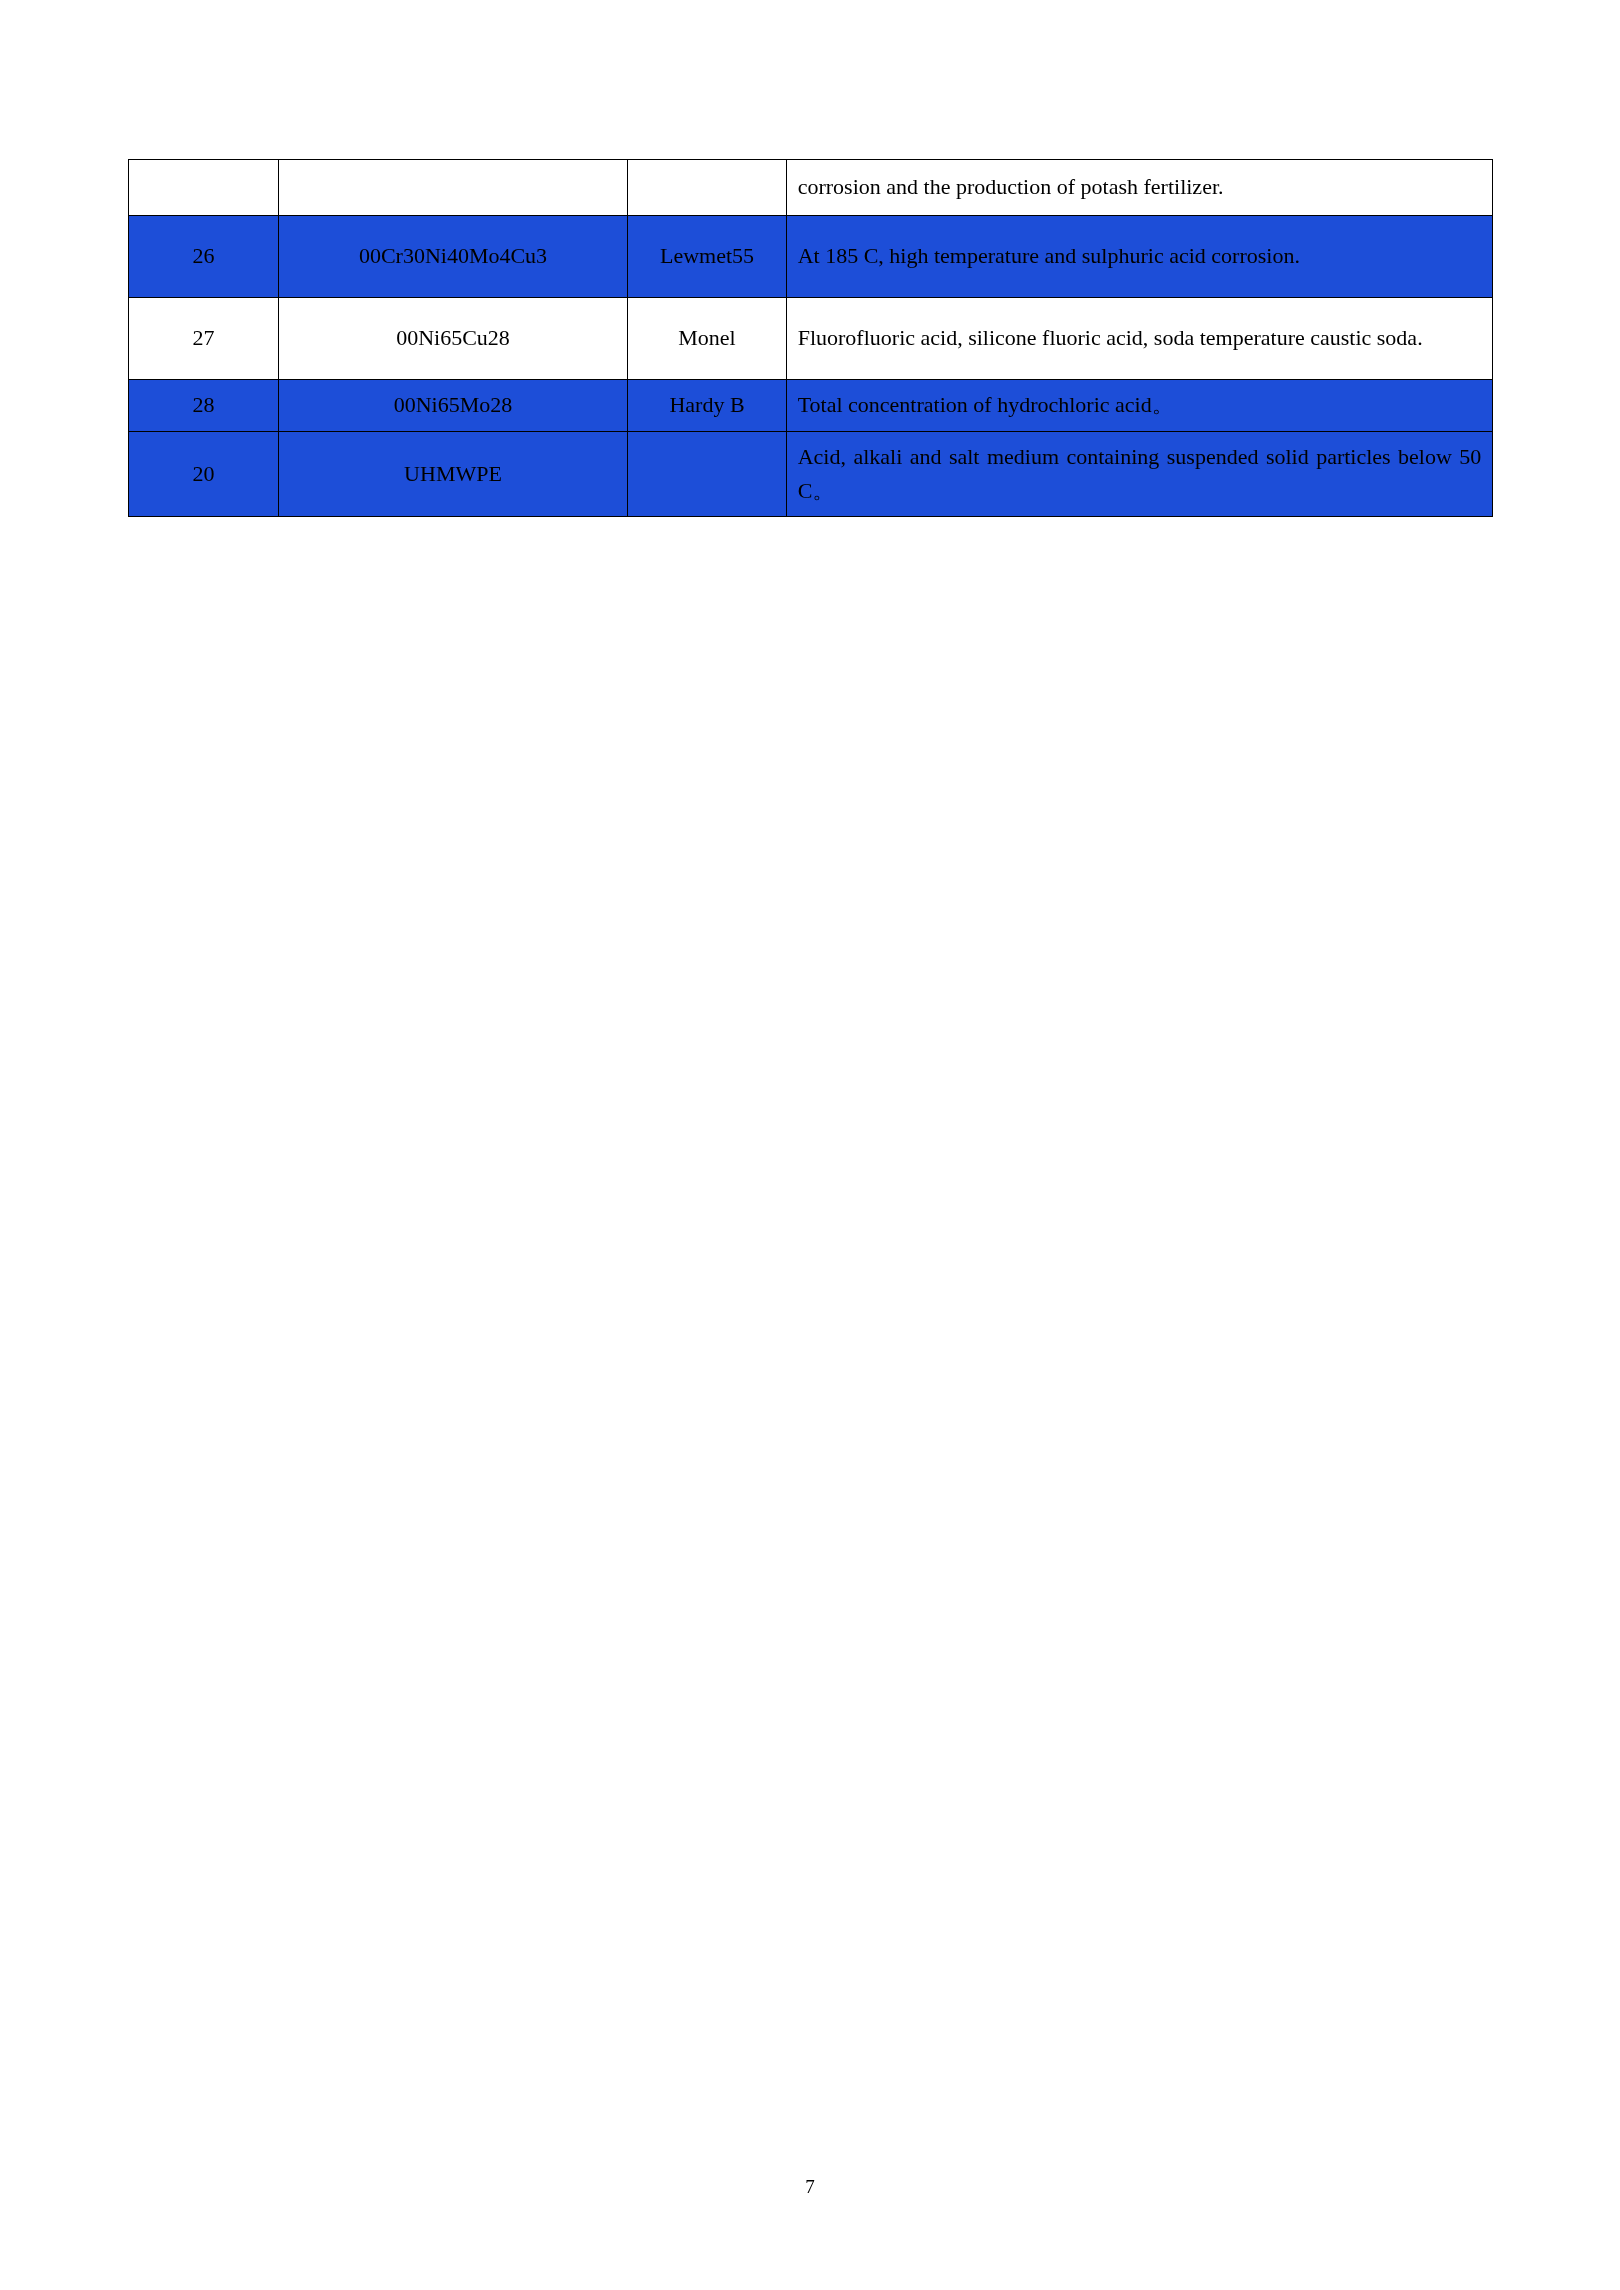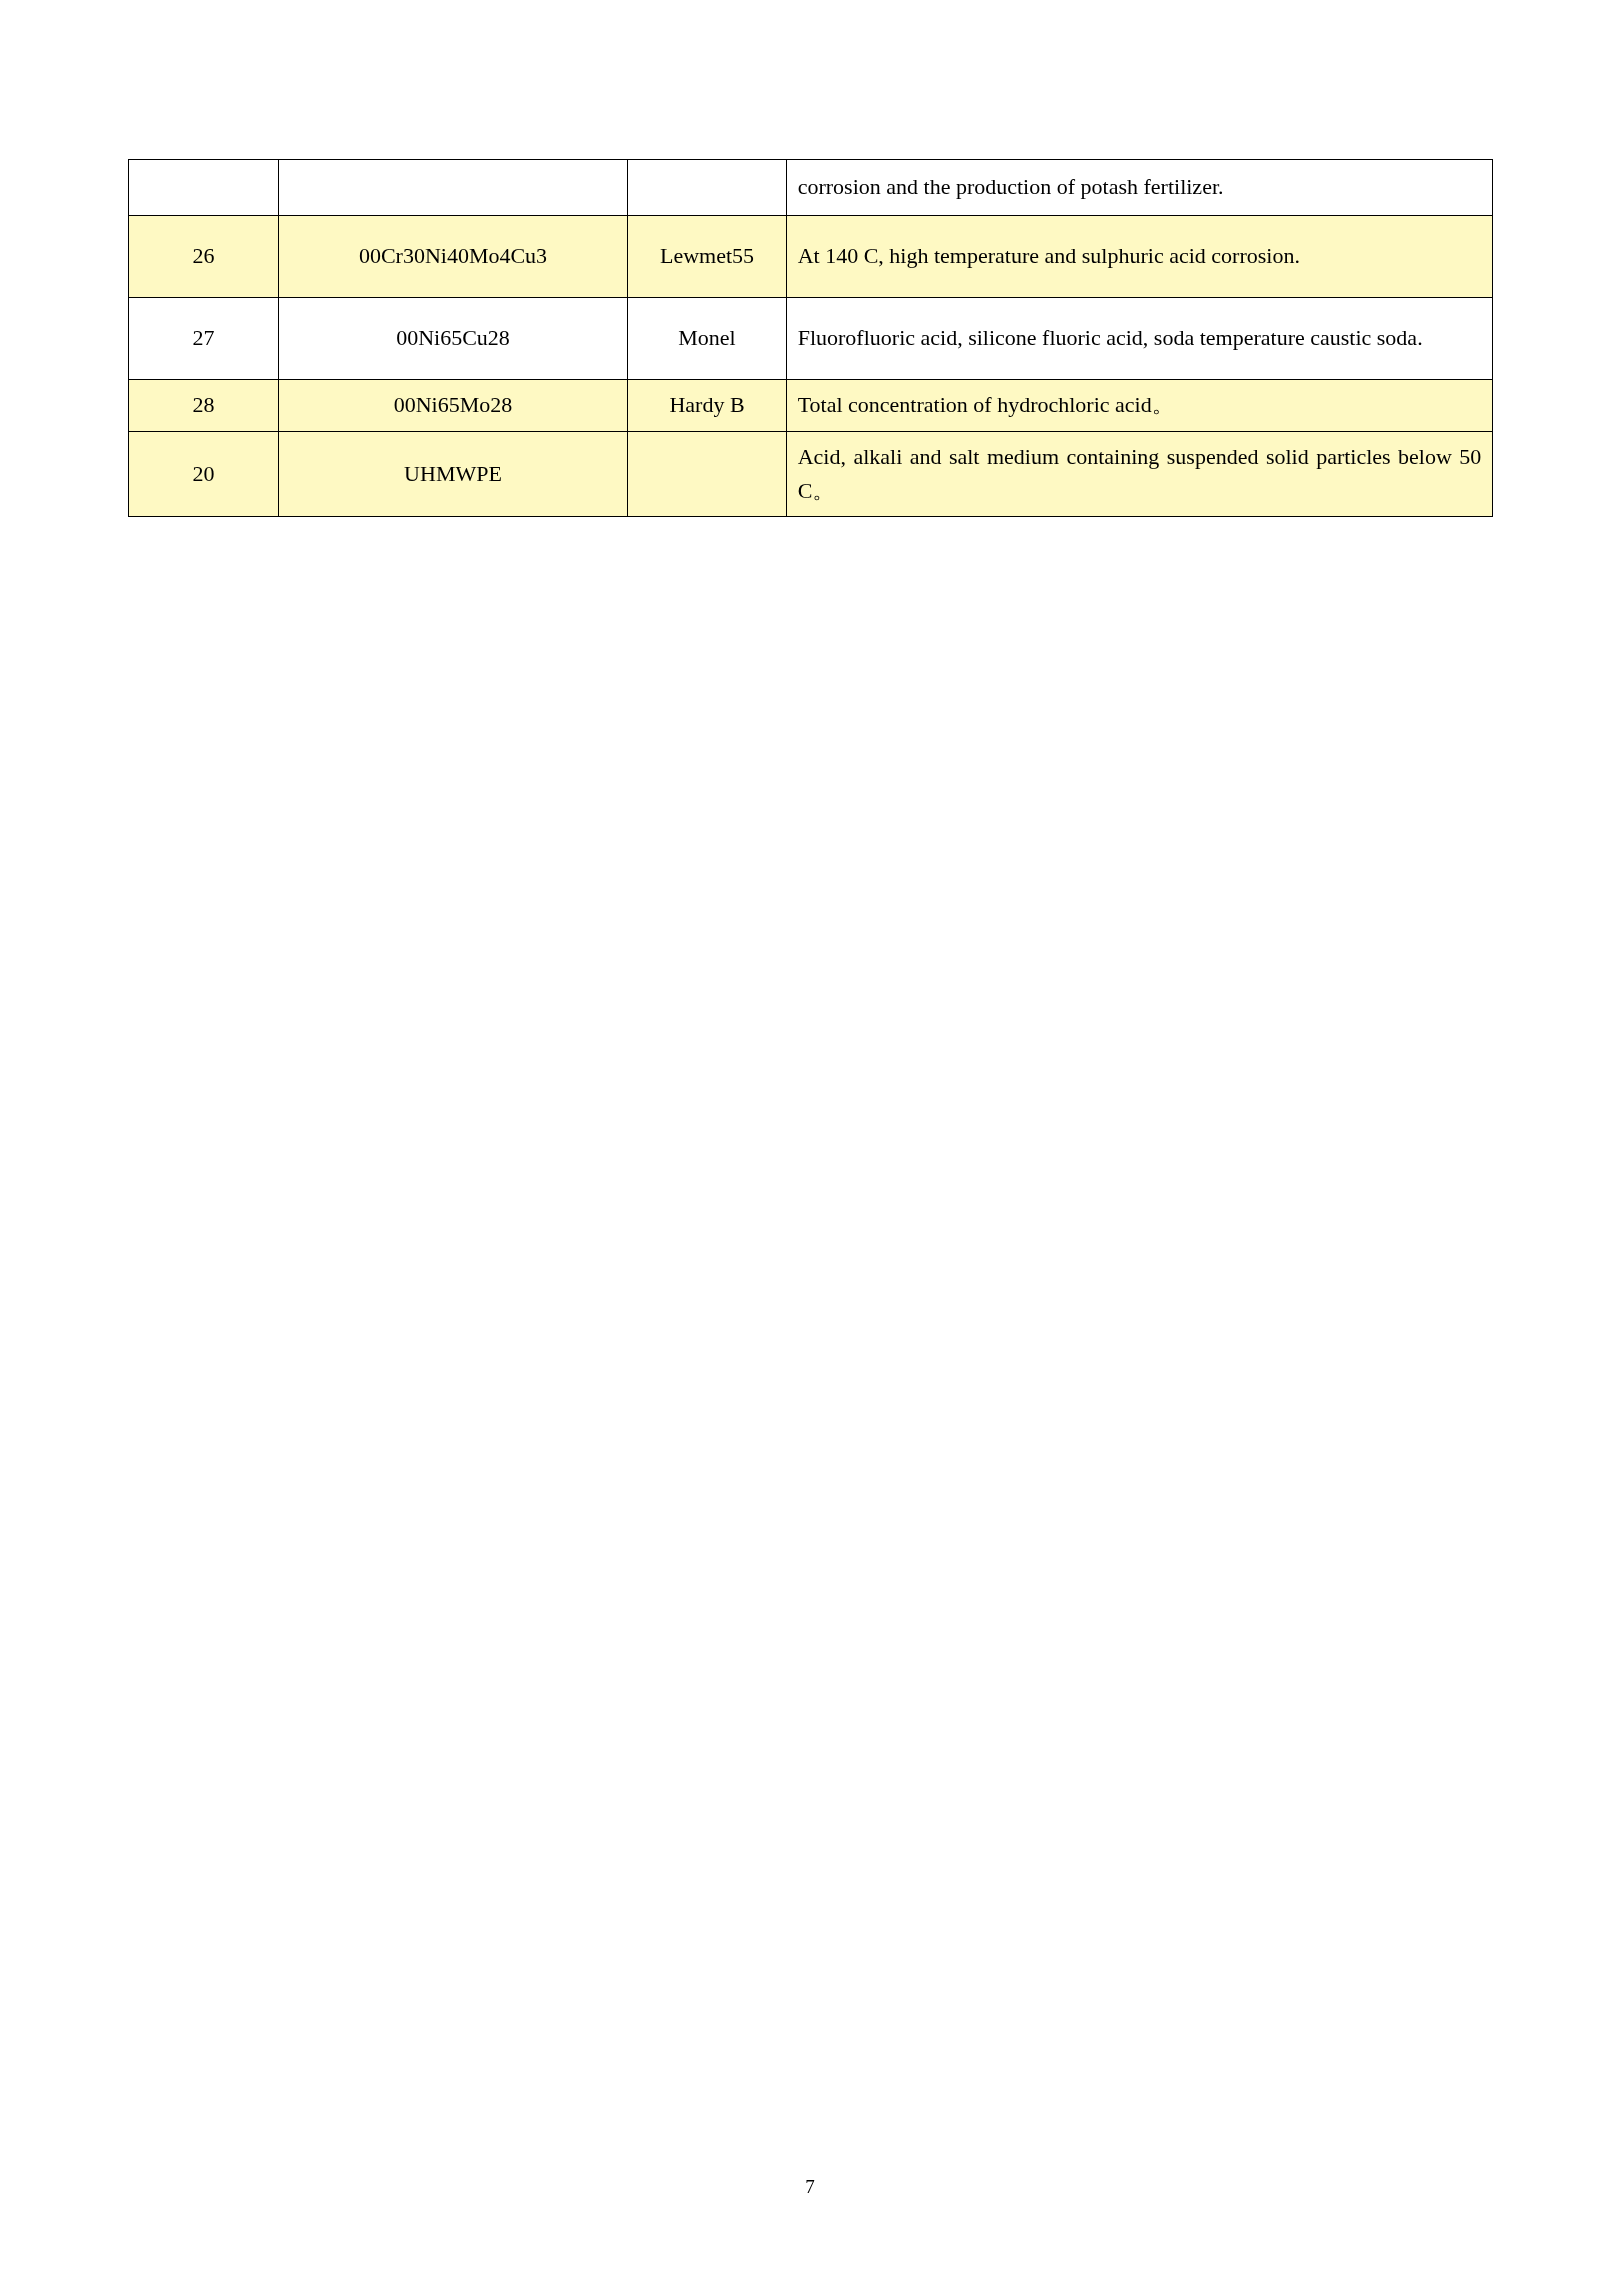--- a/index.html
+++ b/index.html
@@ -48,21 +48,21 @@
   td.num, td.mat, td.code {
     text-align: center;
   }
   td.desc {
     text-align: justify;
     text-align-last: left;
     padding-left: 12.5px;
     padding-right: 12.5px;
   }
   tr.shaded td {
-    background: #fef9c3;
+    background: #1d4ed8;
   }
   tr.plain td {
     background: #ffffff;
   }
   .r-first td { height: 56px; padding-top: 5.4px; padding-bottom: 5.4px; }
   .r26 td { height: 82px; }
   .r27 td { height: 82px; }
   .r28 td { height: 52px; }
   .r29 td { height: 82px; }
   .r30 td { height: 82px; }
@@ -93,21 +93,21 @@
         <tr class="plain r-first">
           <td class="num"></td>
           <td class="mat"></td>
           <td class="code"></td>
           <td class="desc">corrosion and the production of potash fertilizer.</td>
         </tr>
         <tr class="shaded r26">
           <td class="num">26</td>
           <td class="mat">00Cr30Ni40Mo4Cu3</td>
           <td class="code">Lewmet55</td>
-          <td class="desc">At 140 C, high temperature and sulphuric acid corrosion.</td>
+          <td class="desc">At 185 C, high temperature and sulphuric acid corrosion.</td>
         </tr>
         <tr class="plain r27">
           <td class="num">27</td>
           <td class="mat">00Ni65Cu28</td>
           <td class="code">Monel</td>
           <td class="desc">Fluorofluoric acid, silicone fluoric acid, soda temperature caustic soda.</td>
         </tr>
         <tr class="shaded r28">
           <td class="num">28</td>
           <td class="mat">00Ni65Mo28</td>

